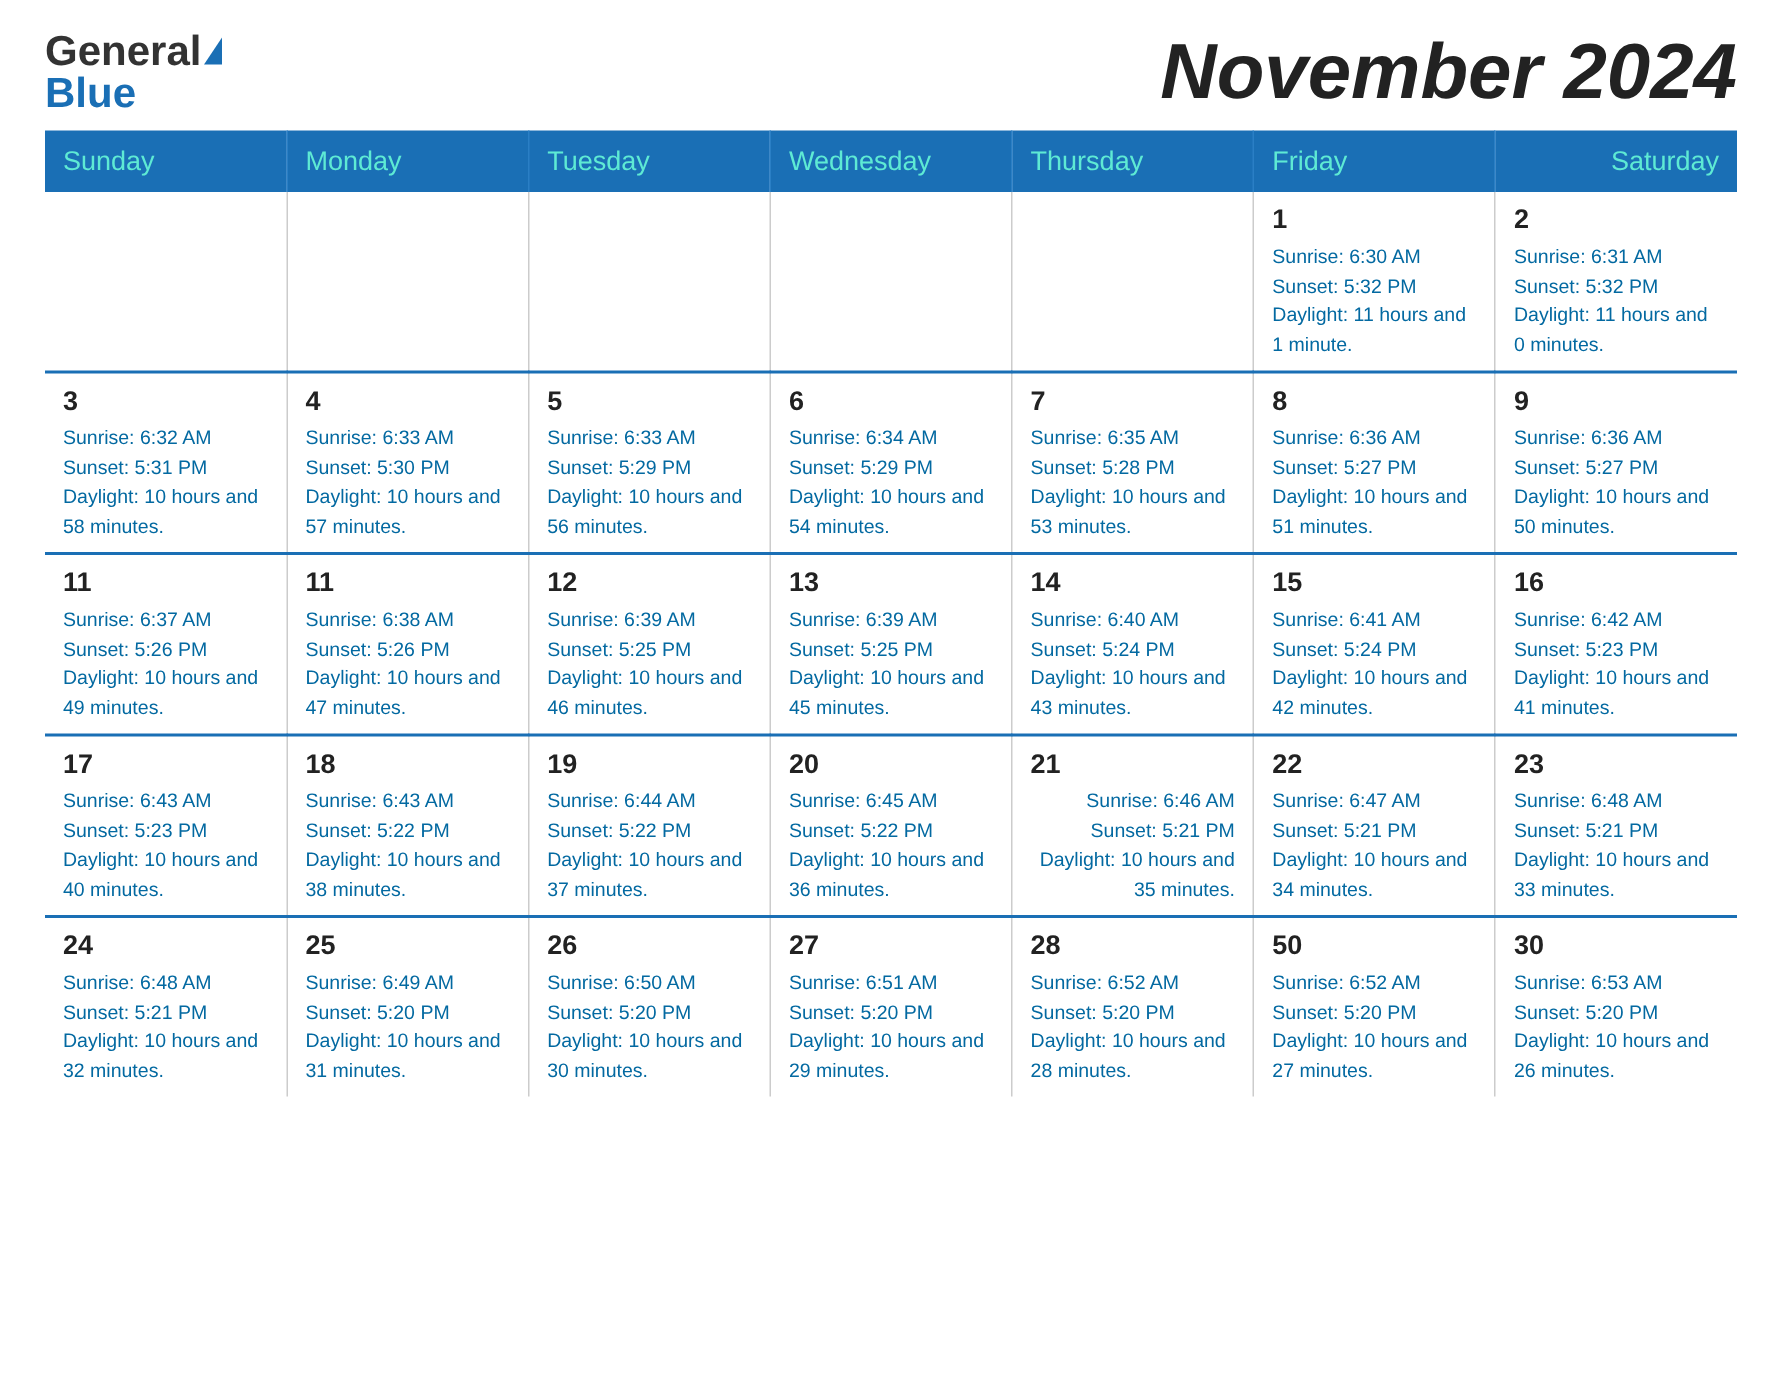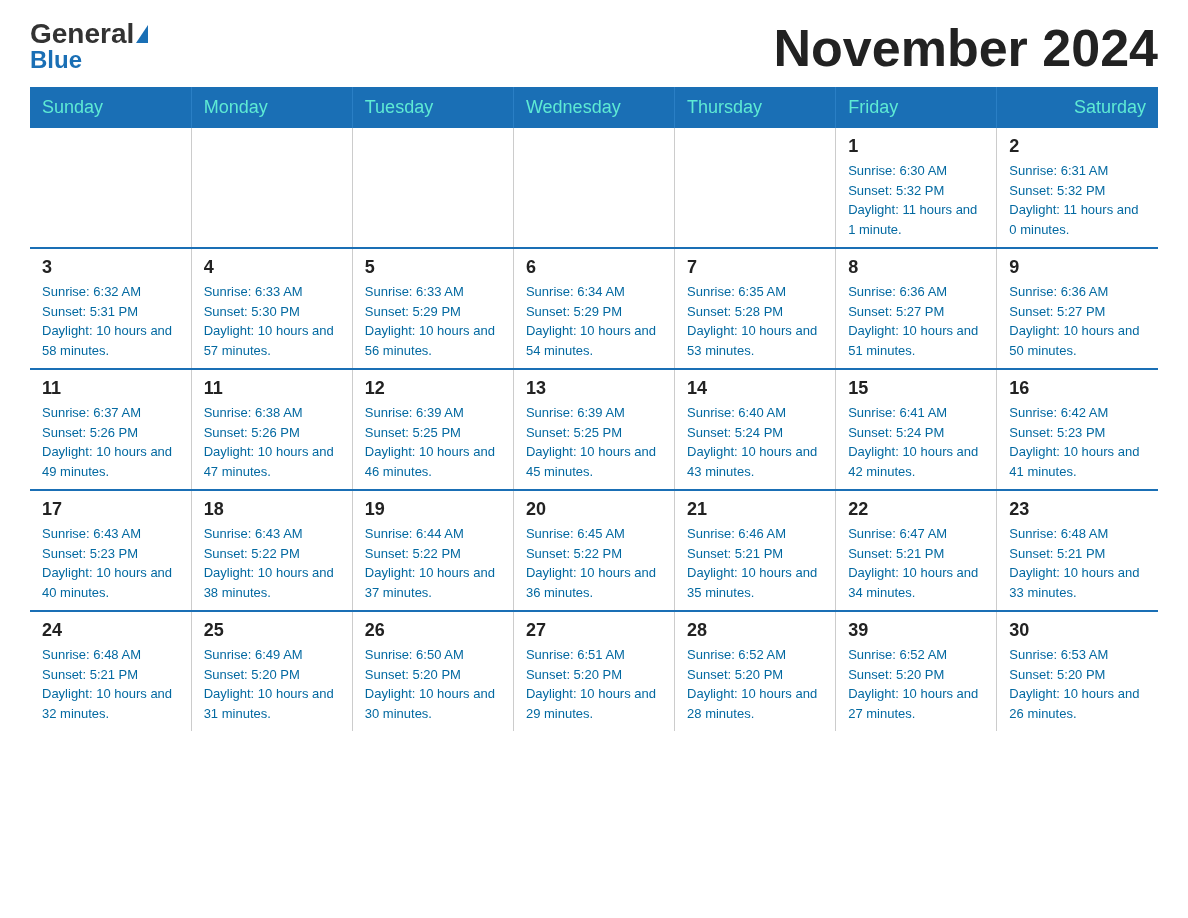--- a/index.html
+++ b/index.html
@@ -21,21 +21,21 @@
       flex-direction: column;
       align-items: flex-start;
     }
     .logo-text-general {
       font-size: 28px;
       font-weight: bold;
       color: #333;
       line-height: 1;
     }
     .logo-text-blue {
-      font-size: 24px;
+      font-size: 28px;
       font-weight: bold;
       color: #1a6fb5;
       line-height: 1;
     }
     .logo-triangle {
       display: inline-block;
       width: 0;
       height: 0;
       border-left: 12px solid transparent;
       border-right: 0px solid transparent;
@@ -44,20 +44,21 @@
       vertical-align: middle;
     }
     .title-block {
       text-align: right;
     }
     .title-block h1 {
       font-size: 52px;
       font-weight: bold;
       color: #222;
       line-height: 1.1;
+      font-style: italic;
     }
     .title-block h2 {
       font-size: 22px;
       font-weight: normal;
       color: #444;
       margin-top: 4px;
     }
     table {
       width: 100%;
       border-collapse: collapse;
@@ -266,21 +267,21 @@
 Daylight: 10 hours and 37 minutes.</div>
         </td>
         <td>
           <span class="day-number">20</span>
           <div class="day-info" style="white-space: pre-line;">Sunrise: 6:45 AM
 Sunset: 5:22 PM
 Daylight: 10 hours and 36 minutes.</div>
         </td>
         <td>
           <span class="day-number">21</span>
-          <div class="day-info" style="white-space: pre-line;">Sunrise: 6:46 AM
+          <div class="day-info" style="white-space: pre-line; text-align: right;">Sunrise: 6:46 AM
 Sunset: 5:21 PM
 Daylight: 10 hours and 35 minutes.</div>
         </td>
         <td>
           <span class="day-number">22</span>
           <div class="day-info" style="white-space: pre-line;">Sunrise: 6:47 AM
 Sunset: 5:21 PM
 Daylight: 10 hours and 34 minutes.</div>
         </td>
         <td>
@@ -315,21 +316,21 @@
 Sunset: 5:20 PM
 Daylight: 10 hours and 29 minutes.</div>
         </td>
         <td>
           <span class="day-number">28</span>
           <div class="day-info" style="white-space: pre-line;">Sunrise: 6:52 AM
 Sunset: 5:20 PM
 Daylight: 10 hours and 28 minutes.</div>
         </td>
         <td>
-          <span class="day-number">39</span>
+          <span class="day-number">50</span>
           <div class="day-info" style="white-space: pre-line;">Sunrise: 6:52 AM
 Sunset: 5:20 PM
 Daylight: 10 hours and 27 minutes.</div>
         </td>
         <td>
           <span class="day-number">30</span>
           <div class="day-info" style="white-space: pre-line;">Sunrise: 6:53 AM
 Sunset: 5:20 PM
 Daylight: 10 hours and 26 minutes.</div>
         </td>

